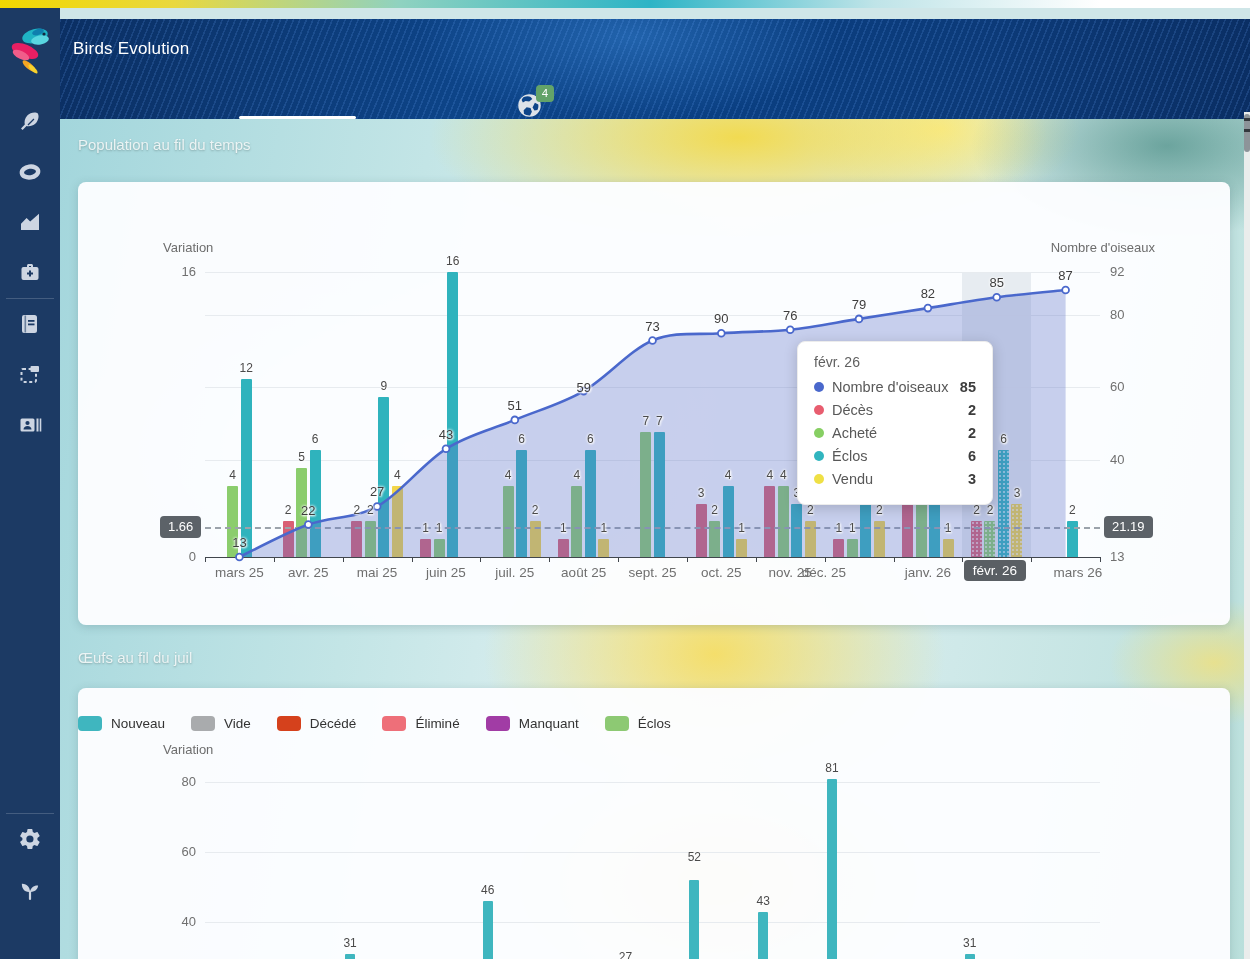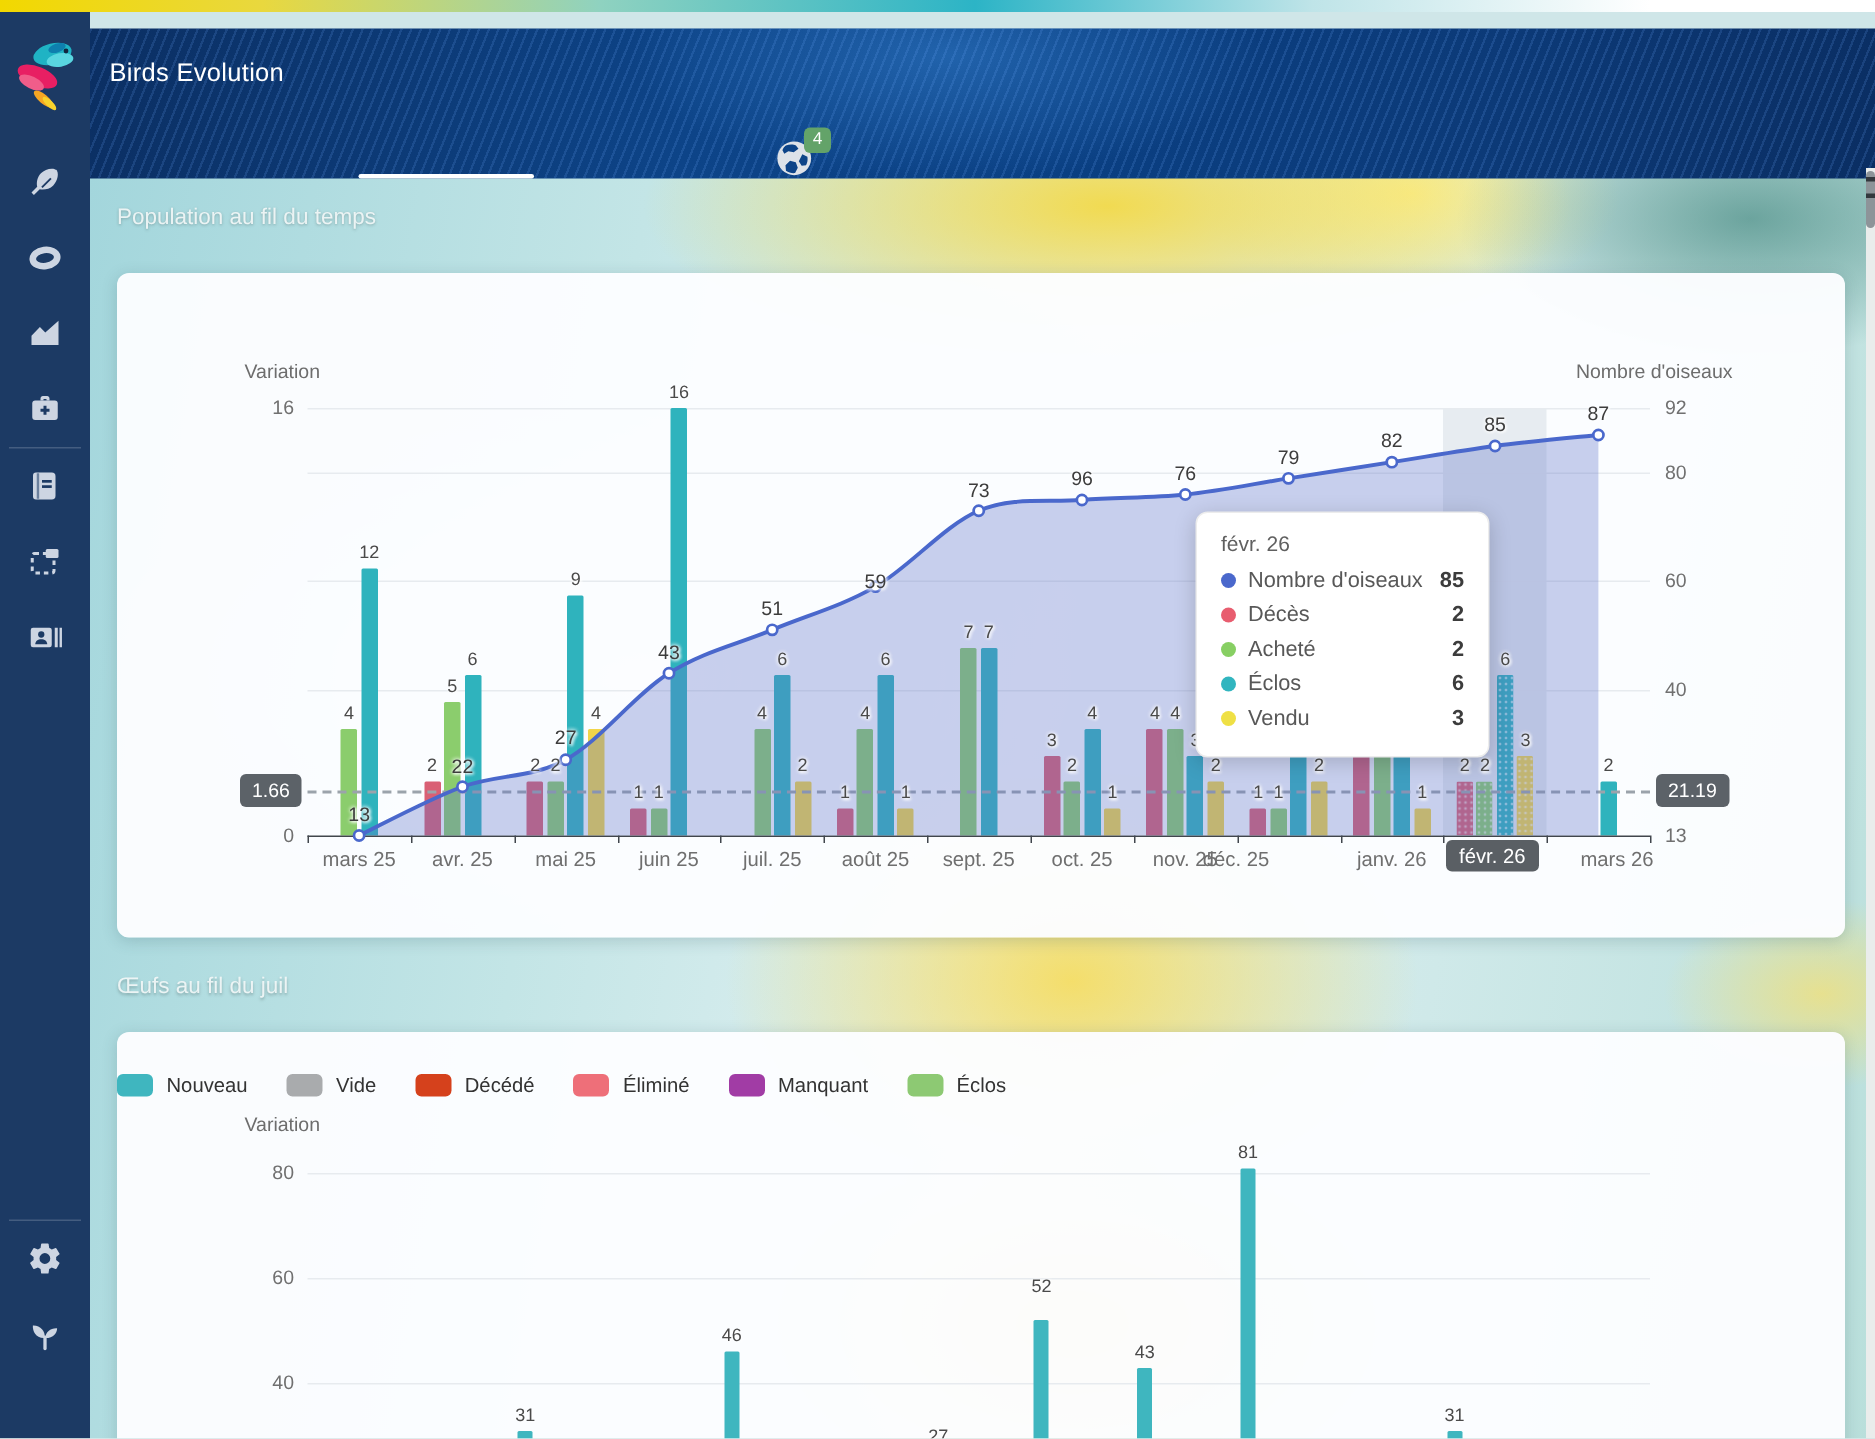--- a/index.html
+++ b/index.html
@@ -335,21 +335,21 @@
           <div class="bar-label" style="left: 661.288px; bottom: 39.625px;">2</div>
           <div class="bar-label" style="left: 730.135px; bottom: 21.8125px;">1</div>
           <div class="bar-label" style="left: 798.981px; bottom: 57.4375px;">3</div>
           <div class="pt-label" style="left: 14.4231px; top: 263px;">13</div>
           <div class="pt-label" style="left: 83.2692px; top: 230.532px;">22</div>
           <div class="pt-label" style="left: 152.115px; top: 212.494px;">27</div>
           <div class="pt-label" style="left: 220.962px; top: 154.772px;">43</div>
           <div class="pt-label" style="left: 289.808px; top: 125.911px;">51</div>
           <div class="pt-label" style="left: 358.654px; top: 97.0506px; margin-top: 11px;">59</div>
           <div class="pt-label" style="left: 427.5px; top: 46.5443px;">73</div>
-          <div class="pt-label" style="left: 496.346px; top: 39.3291px;">96</div>
+          <div class="pt-label" style="left: 496.346px; top: 39.3291px;">90</div>
           <div class="pt-label" style="left: 565.192px; top: 35.7215px;">76</div>
           <div class="pt-label" style="left: 634.038px; top: 24.8987px;">79</div>
           <div class="pt-label" style="left: 702.885px; top: 14.0759px;">82</div>
           <div class="pt-label" style="left: 771.731px; top: 3.25316px;">85</div>
           <div class="pt-label" style="left: 840.577px; top: -3.96203px;">87</div>
         </div>
       <div id="avg-line"></div>
       <div class="axisline"></div>
       <div id="c1-xticks">
           <div class="xtick" style="left: 0px;"></div>

